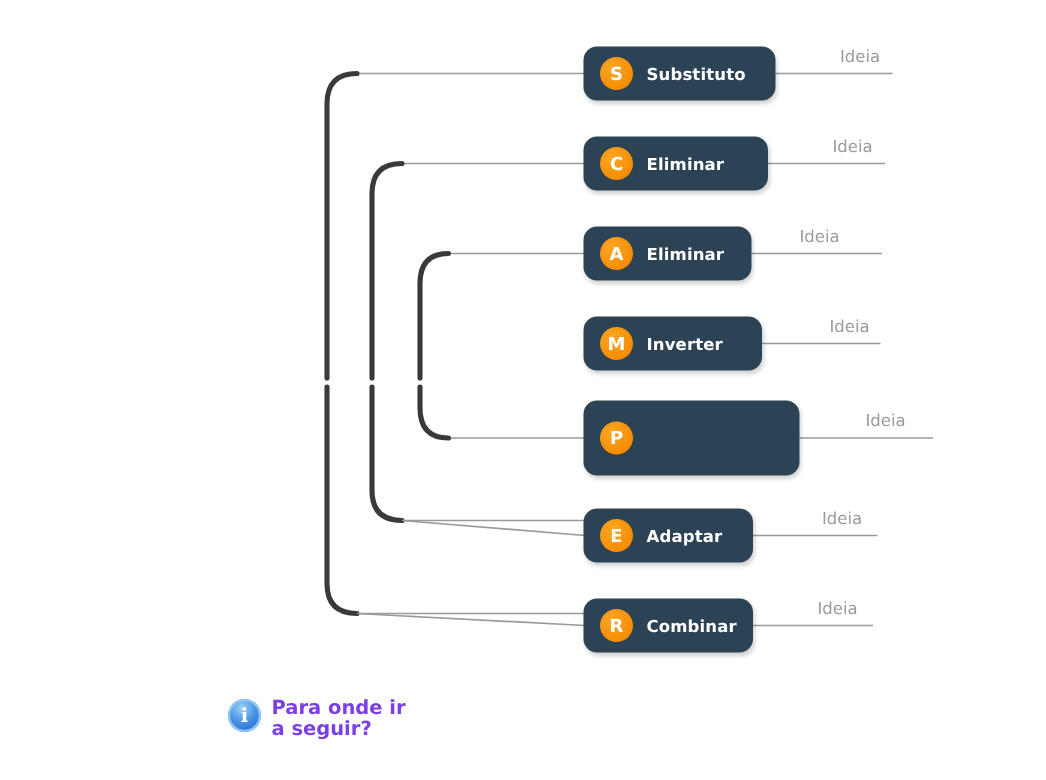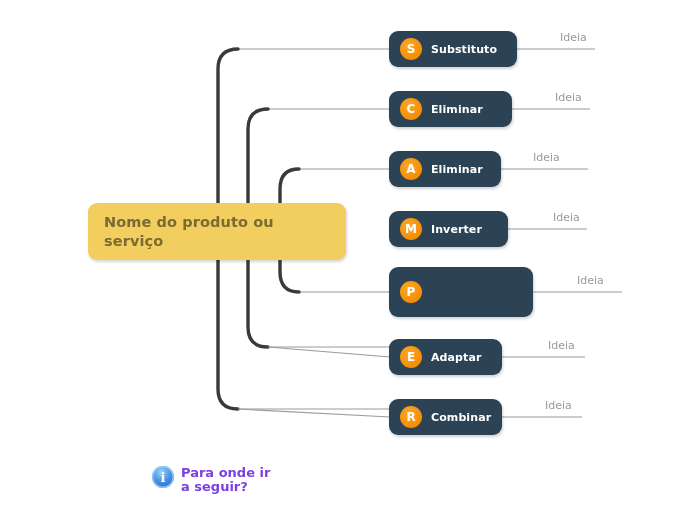--- a/index.html
+++ b/index.html
@@ -177,24 +177,20 @@
 
       <path d="M218,258 L218,389 Q218,409 238,409"></path>
     </g>
 
     <g stroke="#9a9a9a" stroke-width="1.1" fill="none">
       <line x1="268" y1="347" x2="390" y2="347"></line>
       <line x1="238" y1="409" x2="390" y2="409"></line>
     </g>
   </svg>
 
-  <div class="center-node">
-    <div class="center-label">Nome do produto ou
-serviço</div>
-  </div>
 
   <div class="branch" style="left:389px; top:31px; width:128px; height:36px;">
     <span class="badge">S</span>
     <span class="branch-label">Substituto</span>
   </div>
   <div class="leaf-label" style="left:560px; top:31px;">Ideia</div>
 
   <div class="branch" style="left:389px; top:91px; width:123px; height:36px;">
     <span class="badge">C</span>
     <span class="branch-label">Eliminar</span>

